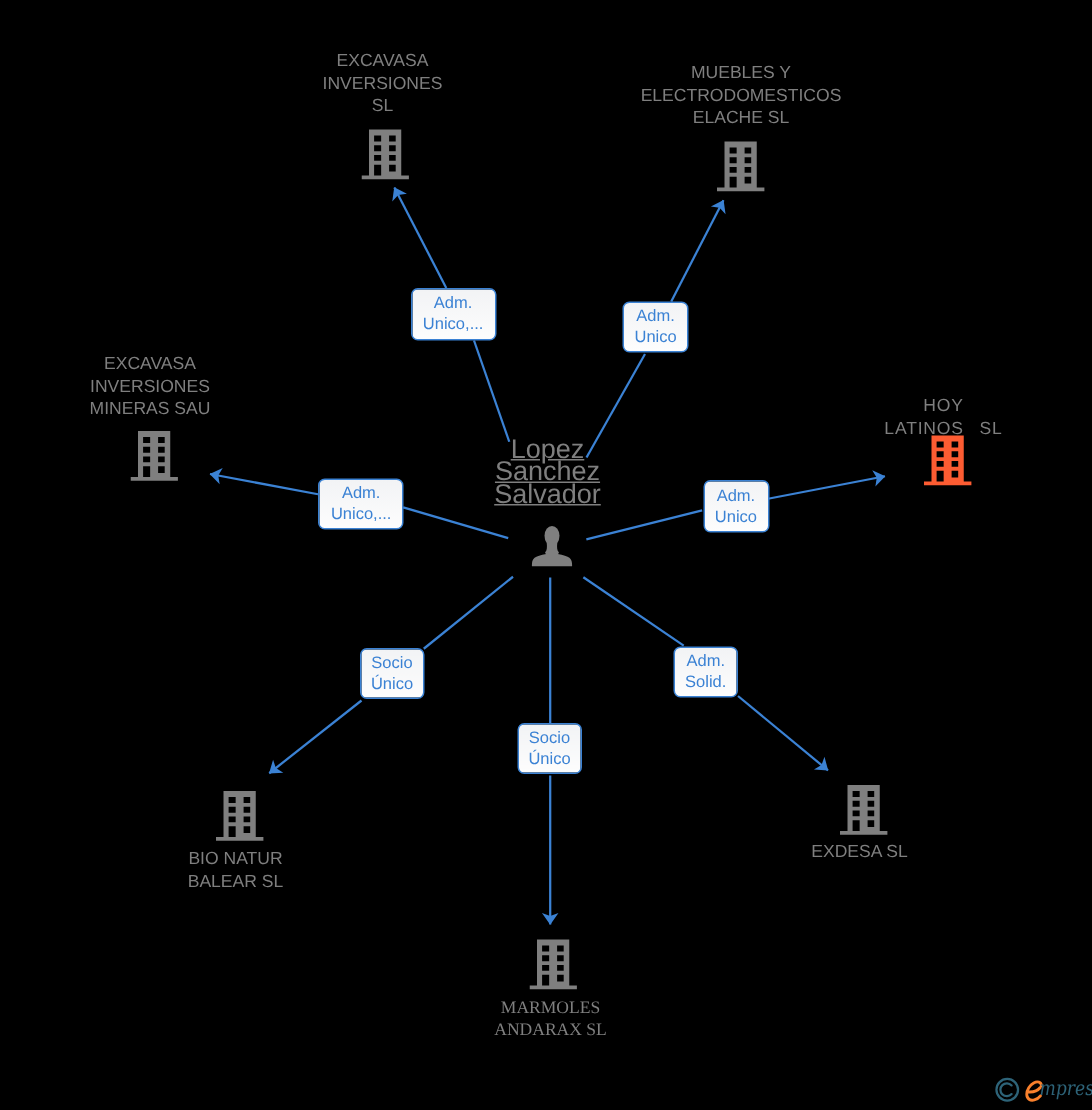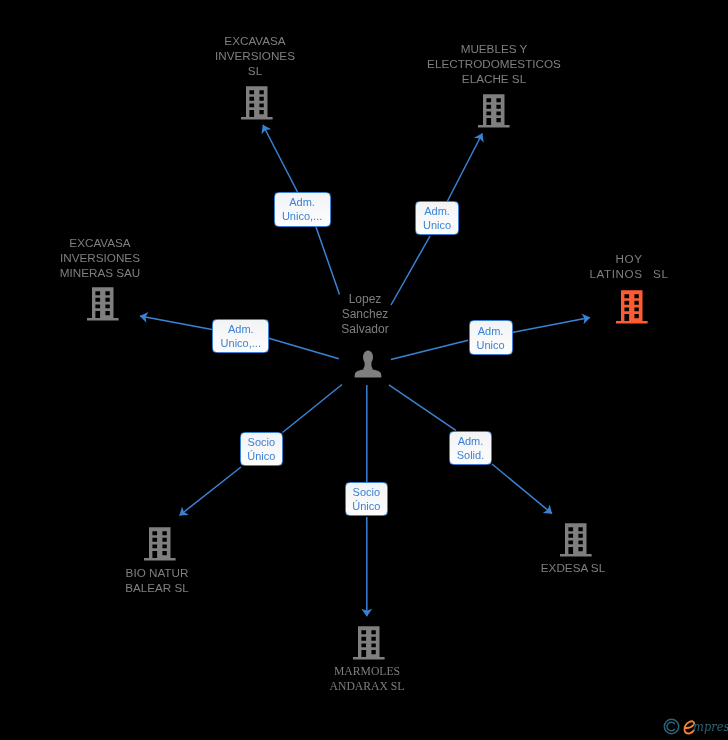--- a/index.html
+++ b/index.html
@@ -66,21 +66,21 @@
   <div class="node" style="left:33px;top:236px;width:140px;">
     <div class="cap" style="left:-3px;top:0;width:140px;">EXCAVASA
 INVERSIONES
 MINERAS SAU</div>
     <svg class="ico" width="32" height="34" viewBox="0 0 32 34" style="left:54px;top:51px;">
       <path fill="#7f7f7f" fill-rule="evenodd" d="M5 0.3 H26.5 V31 H31.6 V33.5 H0 V31 H5 Z M8.4 4.3 H13.1 V8.3 H8.4 Z M18.4 4.3 H22.8 V8.3 H18.4 Z M8.4 10.8 H13.1 V14.8 H8.4 Z M18.4 10.8 H22.8 V14.8 H18.4 Z M8.4 17.4 H13.1 V21.2 H8.4 Z M18.4 17.4 H22.8 V21.2 H18.4 Z M8.4 23.9 H13.1 V31 H8.4 Z M18.4 23.9 H22.8 V28.3 H18.4 Z"></path>
     </svg>
   </div>
 
   <div class="node" style="left:559px;top:252px;width:140px;">
-    <div class="cap" style="left:0;top:0;width:140px;letter-spacing:0.55px;">HOY
+    <div class="cap" style="left:0;top:12px;width:140px;letter-spacing:0.55px;">HOY
 LATINOS&nbsp;  SL</div>
     <svg class="ico" width="32" height="34" viewBox="0 0 32 34" style="left:57px;top:38px;">
       <path fill="#fd5c32" fill-rule="evenodd" d="M5 0.3 H26.5 V31 H31.6 V33.5 H0 V31 H5 Z M8.4 4.3 H13.1 V8.3 H8.4 Z M18.4 4.3 H22.8 V8.3 H18.4 Z M8.4 10.8 H13.1 V14.8 H8.4 Z M18.4 10.8 H22.8 V14.8 H18.4 Z M8.4 17.4 H13.1 V21.2 H8.4 Z M18.4 17.4 H22.8 V21.2 H18.4 Z M8.4 23.9 H13.1 V31 H8.4 Z M18.4 23.9 H22.8 V28.3 H18.4 Z"></path>
     </svg>
   </div>
 
   <div class="node" style="left:90px;top:527px;width:140px;">
     <svg class="ico" width="32" height="34" viewBox="0 0 32 34" style="left:54px;top:0px;">
       <path fill="#7f7f7f" fill-rule="evenodd" d="M5 0.3 H26.5 V31 H31.6 V33.5 H0 V31 H5 Z M8.4 4.3 H13.1 V8.3 H8.4 Z M18.4 4.3 H22.8 V8.3 H18.4 Z M8.4 10.8 H13.1 V14.8 H8.4 Z M18.4 10.8 H22.8 V14.8 H18.4 Z M8.4 17.4 H13.1 V21.2 H8.4 Z M18.4 17.4 H22.8 V21.2 H18.4 Z M8.4 23.9 H13.1 V31 H8.4 Z M18.4 23.9 H22.8 V28.3 H18.4 Z"></path>
     </svg>
@@ -97,21 +97,21 @@
   </div>
 
   <div class="node" style="left:506px;top:523px;width:140px;">
     <svg class="ico" width="32" height="34" viewBox="0 0 32 34" style="left:54px;top:0px;">
       <path fill="#7f7f7f" fill-rule="evenodd" d="M5 0.3 H26.5 V31 H31.6 V33.5 H0 V31 H5 Z M8.4 4.3 H13.1 V8.3 H8.4 Z M18.4 4.3 H22.8 V8.3 H18.4 Z M8.4 10.8 H13.1 V14.8 H8.4 Z M18.4 10.8 H22.8 V14.8 H18.4 Z M8.4 17.4 H13.1 V21.2 H8.4 Z M18.4 17.4 H22.8 V21.2 H18.4 Z M8.4 23.9 H13.1 V31 H8.4 Z M18.4 23.9 H22.8 V28.3 H18.4 Z"></path>
     </svg>
     <div class="cap" style="left:-3px;top:38px;width:140px;">EXDESA SL</div>
   </div>
 
   <div class="node" style="left:298px;top:292px;width:140px;">
-    <div class="cap" style="left:-3px;top:0px;width:140px;font-size:12px;line-height:15px;">Lopez
+    <div class="cap" style="left:-3px;top:0px;width:140px;font-size:18px;line-height:15px;text-decoration:underline;">Lopez
 Sanchez
 Salvador</div>
     <svg class="ico" width="28" height="28" viewBox="0 0 28 28" style="left:56px;top:58px;">
       <g fill="#7f7f7f" transform="translate(0,-2.6) scale(1,1.105)">
         <ellipse cx="14" cy="8.9" rx="5.0" ry="6.0"></ellipse>
         <path d="M10.5 13.2 c0.3 2.8 0.1 4.4 -0.8 5.3 c-0.55 0.55 -0.4 1.05 0.45 1.3 C6.6 20.4 3.6 21.2 2.4 22.1 C1.2 23.0 0.85 24.0 0.7 25.3 C0.6 26.2 0.6 26.8 0.6 27.3 l26.8 0 c0 -0.5 0 -1.1 -0.1 -2.0 c-0.15 -1.3 -0.5 -2.3 -1.7 -3.2 c-1.2 -0.9 -4.2 -1.7 -7.75 -2.3 c0.85 -0.25 1.0 -0.75 0.45 -1.3 c-0.9 -0.9 -1.1 -2.5 -0.8 -5.3 Z"></path>
       </g>
     </svg>
   </div>
 

